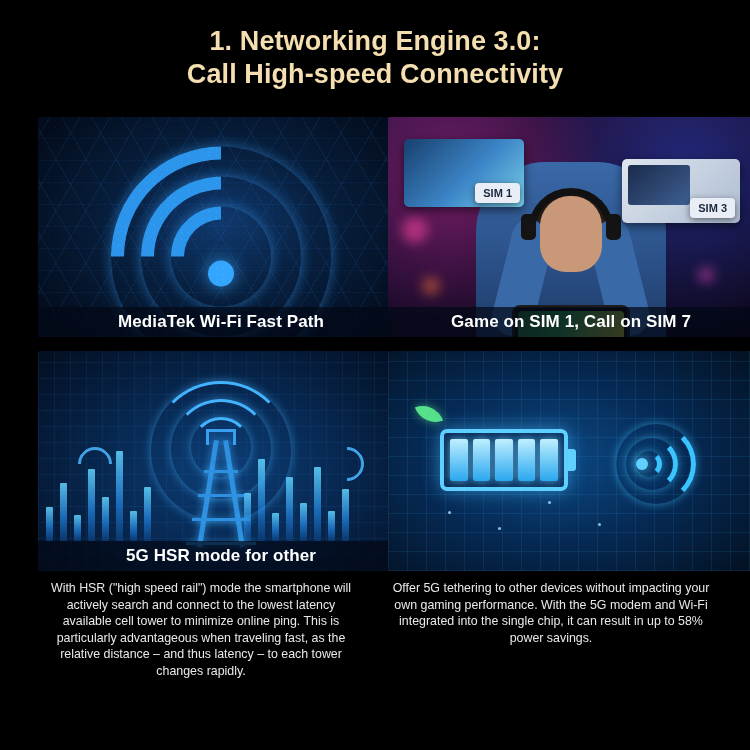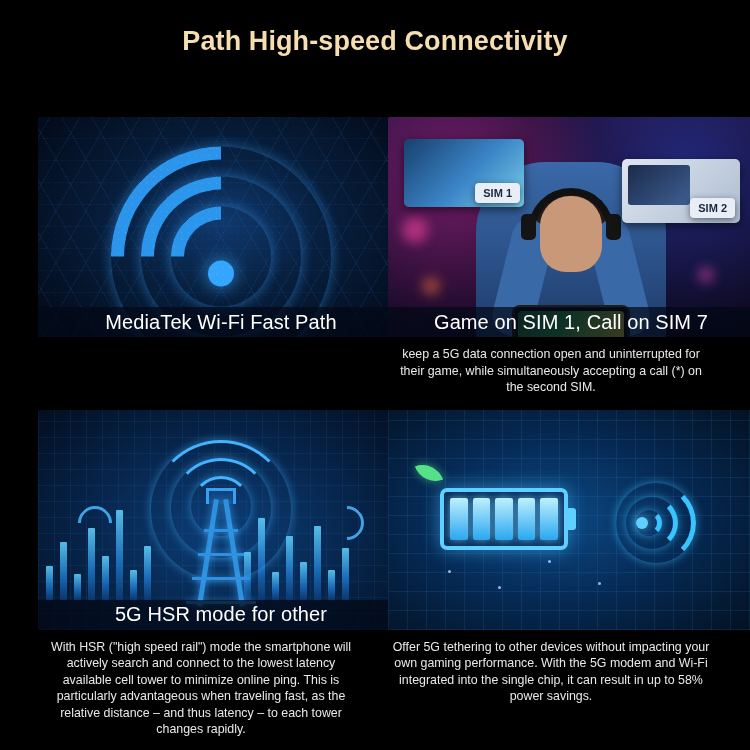--- a/index.html
+++ b/index.html
@@ -52,22 +52,22 @@
     position: absolute;
     left: 0; right: 0; bottom: 0;
     height: 30px;
     background: rgba(3, 8, 22, 0.72);
     display: flex;
     align-items: center;
     justify-content: center;
   }
   .caption-bar span {
     color: #ffffff;
-    font-size: 20px;
-    font-weight: normal;
+    font-size: 17px;
+    font-weight: bold;
     letter-spacing: 0.1px;
   }
   .body-text {
     color: #e9e9e9;
     font-size: 12.4px;
     line-height: 16.5px;
     text-align: center;
     padding: 9px 4px 0 4px;
   }
 
@@ -401,21 +401,22 @@
     border-radius: 50%;
     opacity: 0.8;
   }
 </style>
 </head>
 <body>
 
 <div id="page">
 
   <div class="heading">
-    <span class="line2">Path High-speed Connectivity</span>
+    <span>1. Networking Engine 3.0:</span>
+    <span class="line2">Call High-speed Connectivity</span>
   </div>
 
   <div class="grid">
 
     <div class="card">
       <div class="thumb">
         <div class="wifi-bg">
           <div class="hexes"></div>
           <div class="wifi-glyph">
             <div class="arc a1"></div>
@@ -451,28 +452,27 @@
 
           <div class="phone-h">
             <div class="scr"></div>
           </div>
 
           <div class="sim1-card">
             <div class="sim-chip tag">SIM 1</div>
           </div>
           <div class="sim2-card">
             <div class="inner"></div>
-            <div class="sim-chip tag">SIM 2</div>
+            <div class="sim-chip tag">SIM 3</div>
           </div>
         </div>
         <div class="caption-bar">
           <span>Game on SIM 1, Call on SIM 7</span>
         </div>
       </div>
-      <div class="body-text">keep a 5G data connection open and uninterrupted for their game, while simultaneously accepting a call (*) on the second SIM.</div>
     </div>
 
     <div class="card">
       <div class="thumb">
         <div class="tower-bg">
           <div class="grid-lines"></div>
           <div class="bars">
             <div class="bar" style="left:8px;height:34px"></div>
             <div class="bar" style="left:22px;height:58px"></div>
             <div class="bar" style="left:36px;height:26px"></div>

